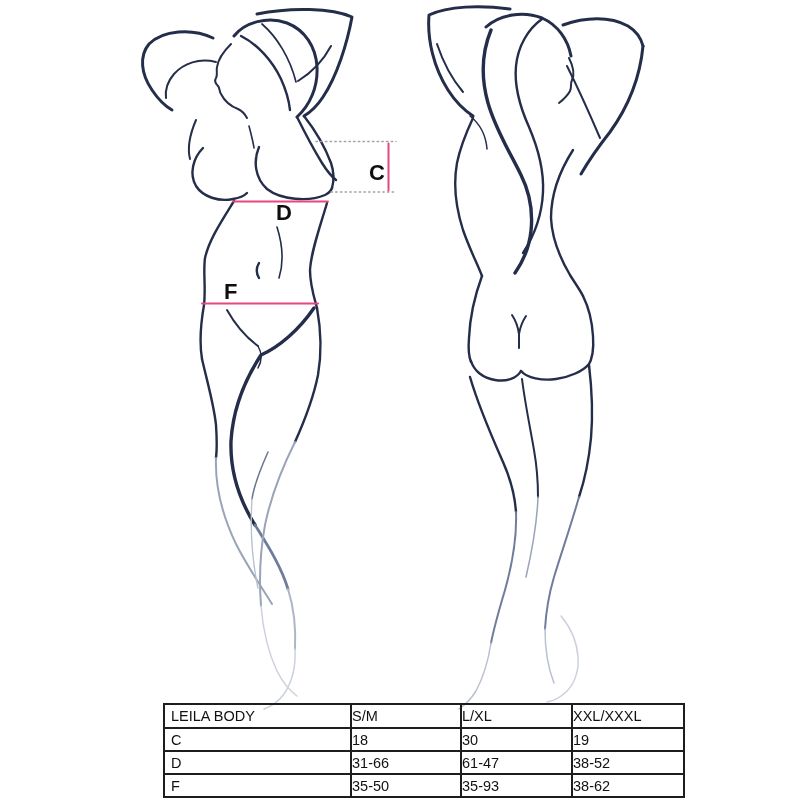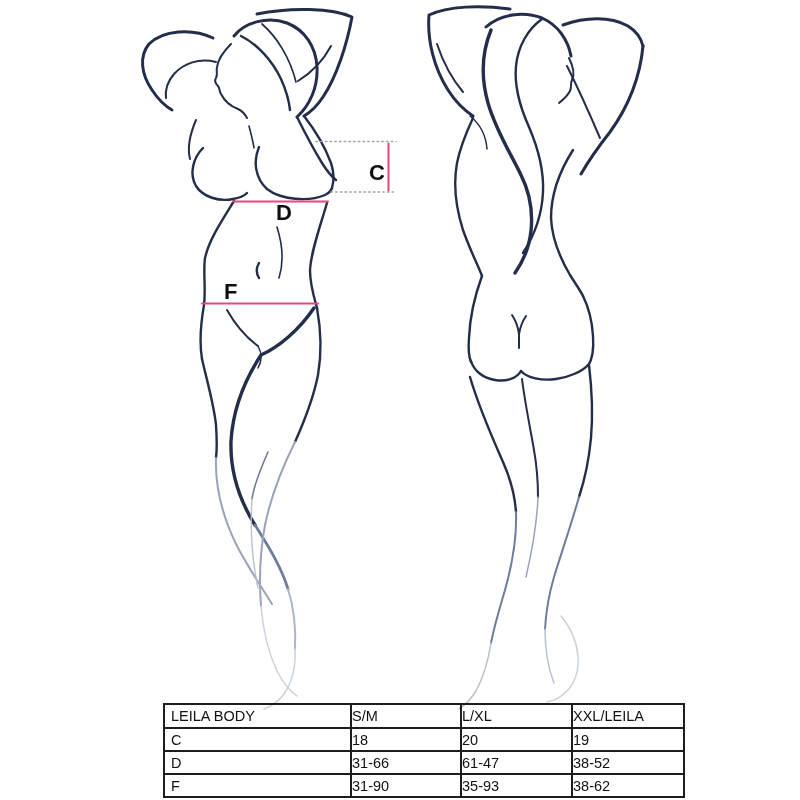--- a/index.html
+++ b/index.html
@@ -105,36 +105,36 @@
       <col style="width:187px">
         <col style="width:110px">
         <col style="width:111px">
         <col style="width:112px">
     </colgroup>
     <tbody>
       <tr class="hdr">
         <td class="left">LEILA BODY</td>
         <td>S/M</td>
         <td>L/XL</td>
-        <td>XXL/LEILA</td>
+        <td>XXL/XXXL</td>
       </tr>
       <tr>
         <td class="left">C</td>
         <td>18</td>
-        <td>20</td>
+        <td>30</td>
         <td>19</td>
       </tr>
       <tr>
         <td class="left">D</td>
         <td>31-66</td>
         <td>61-47</td>
         <td>38-52</td>
       </tr>
       <tr>
         <td class="left">F</td>
-        <td>31-90</td>
+        <td>35-50</td>
         <td>35-93</td>
         <td>38-62</td>
       </tr>
     </tbody>
   </table>
 
 </div>
 
 </body></html>

